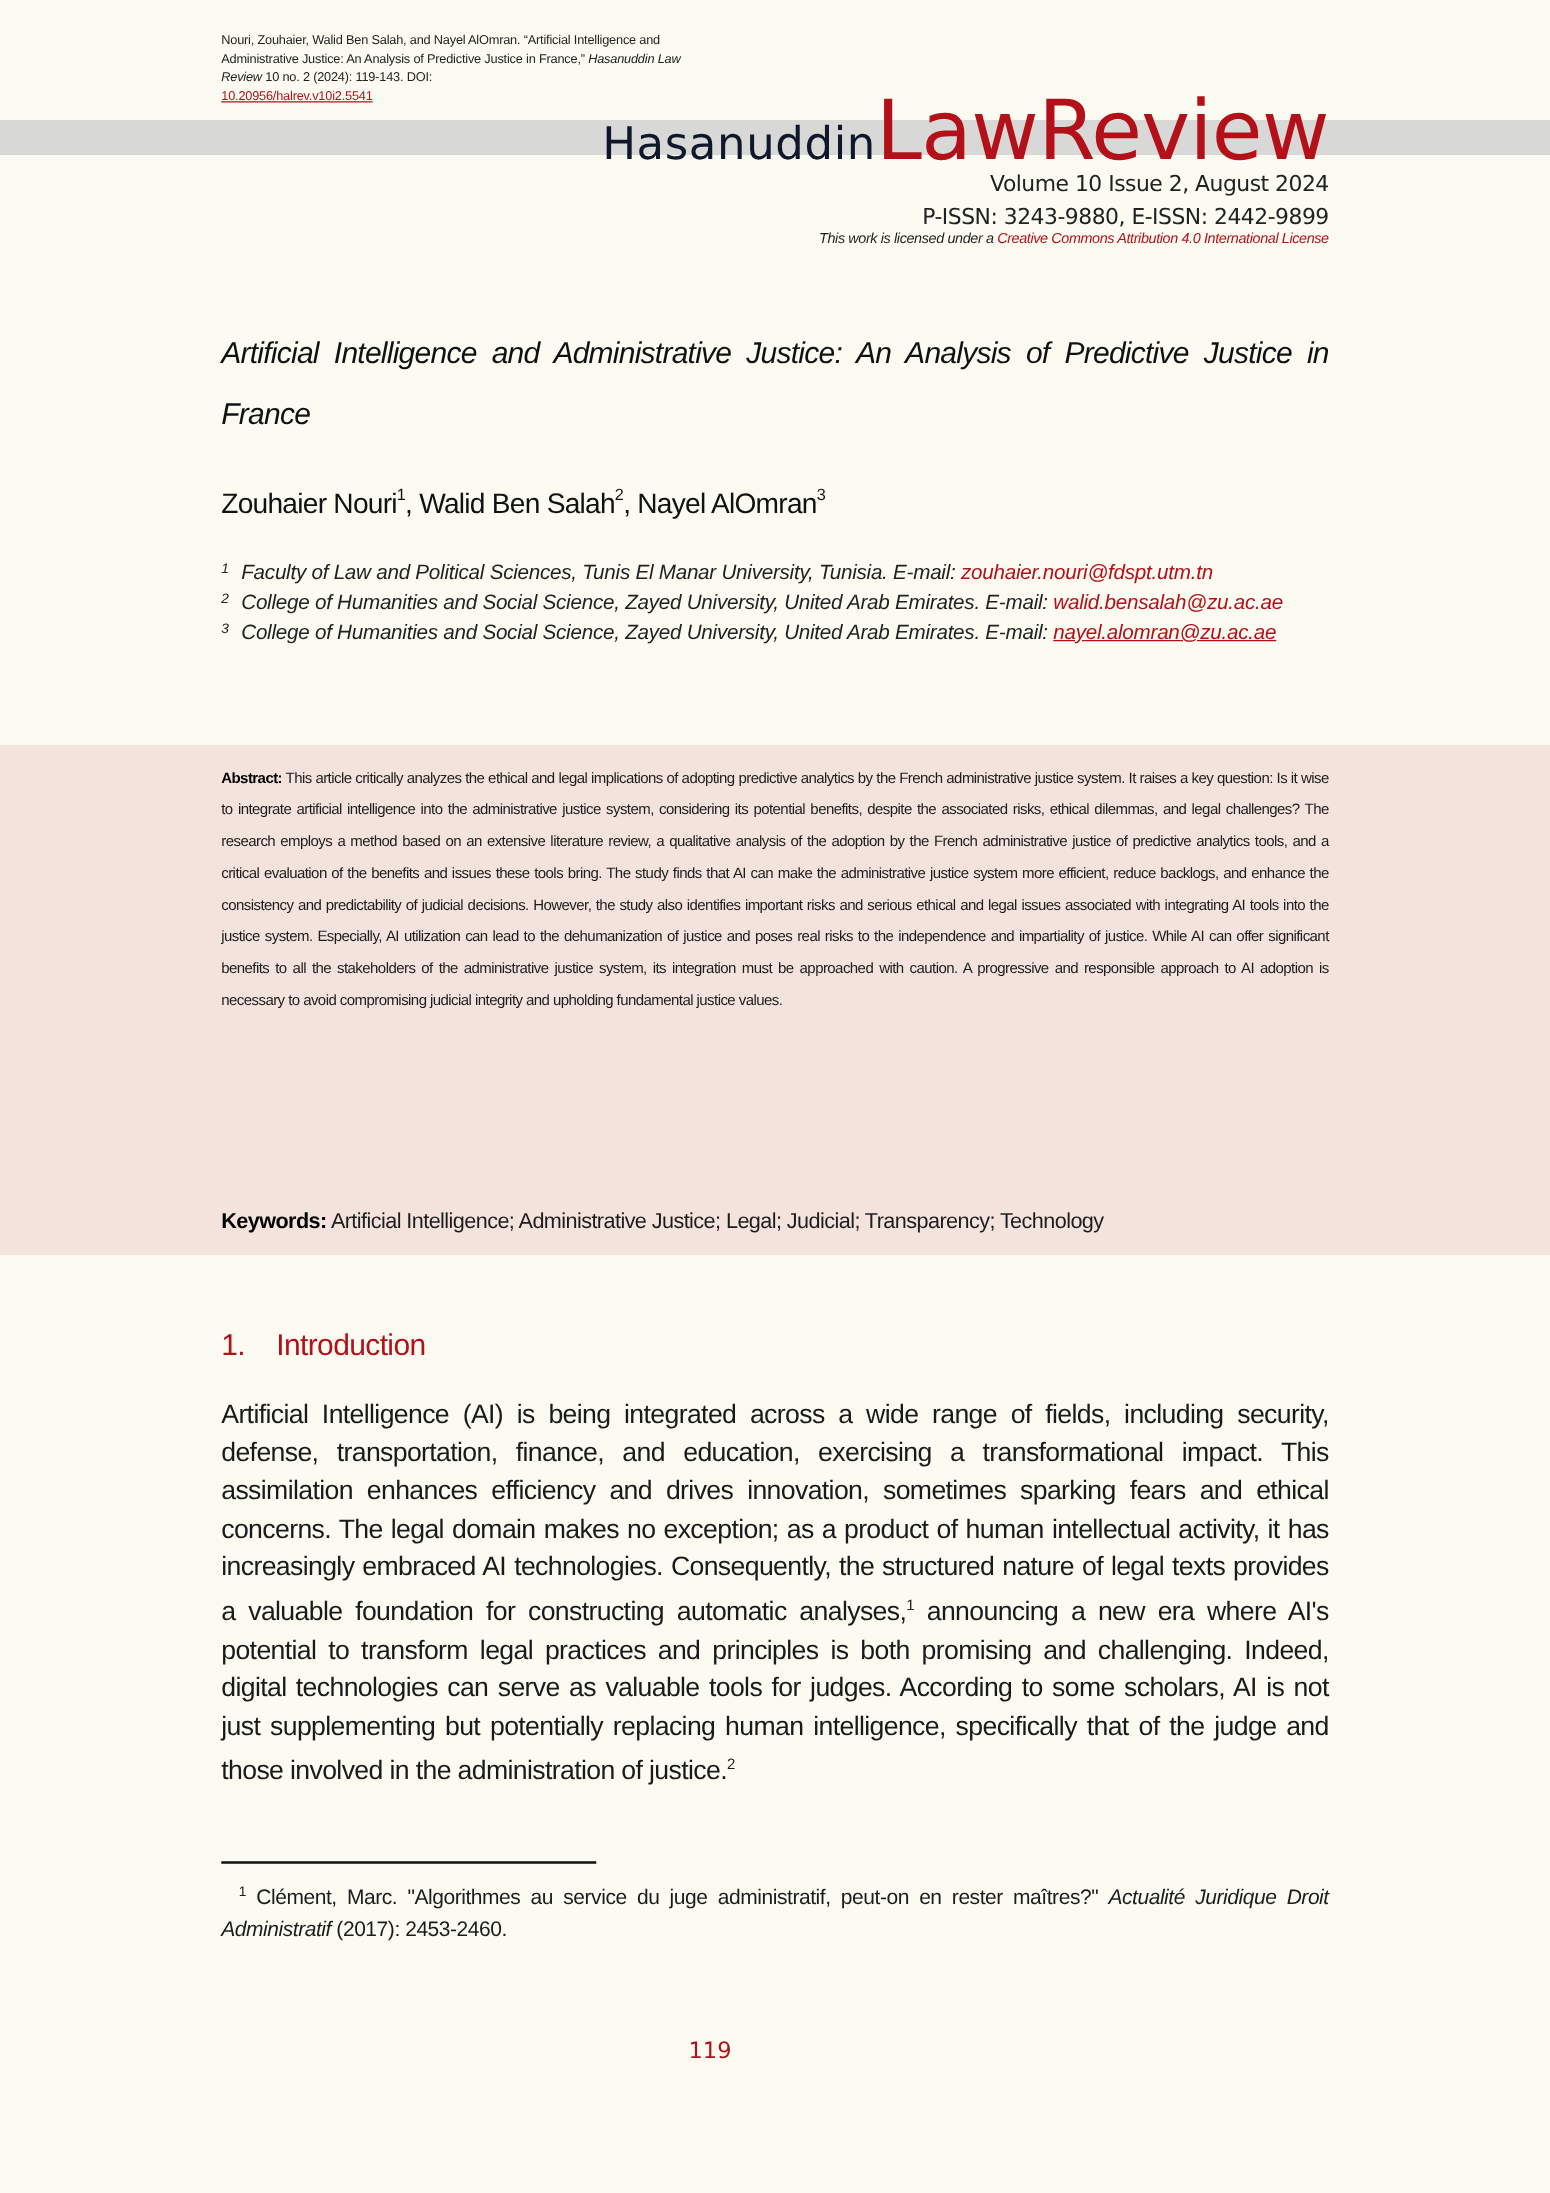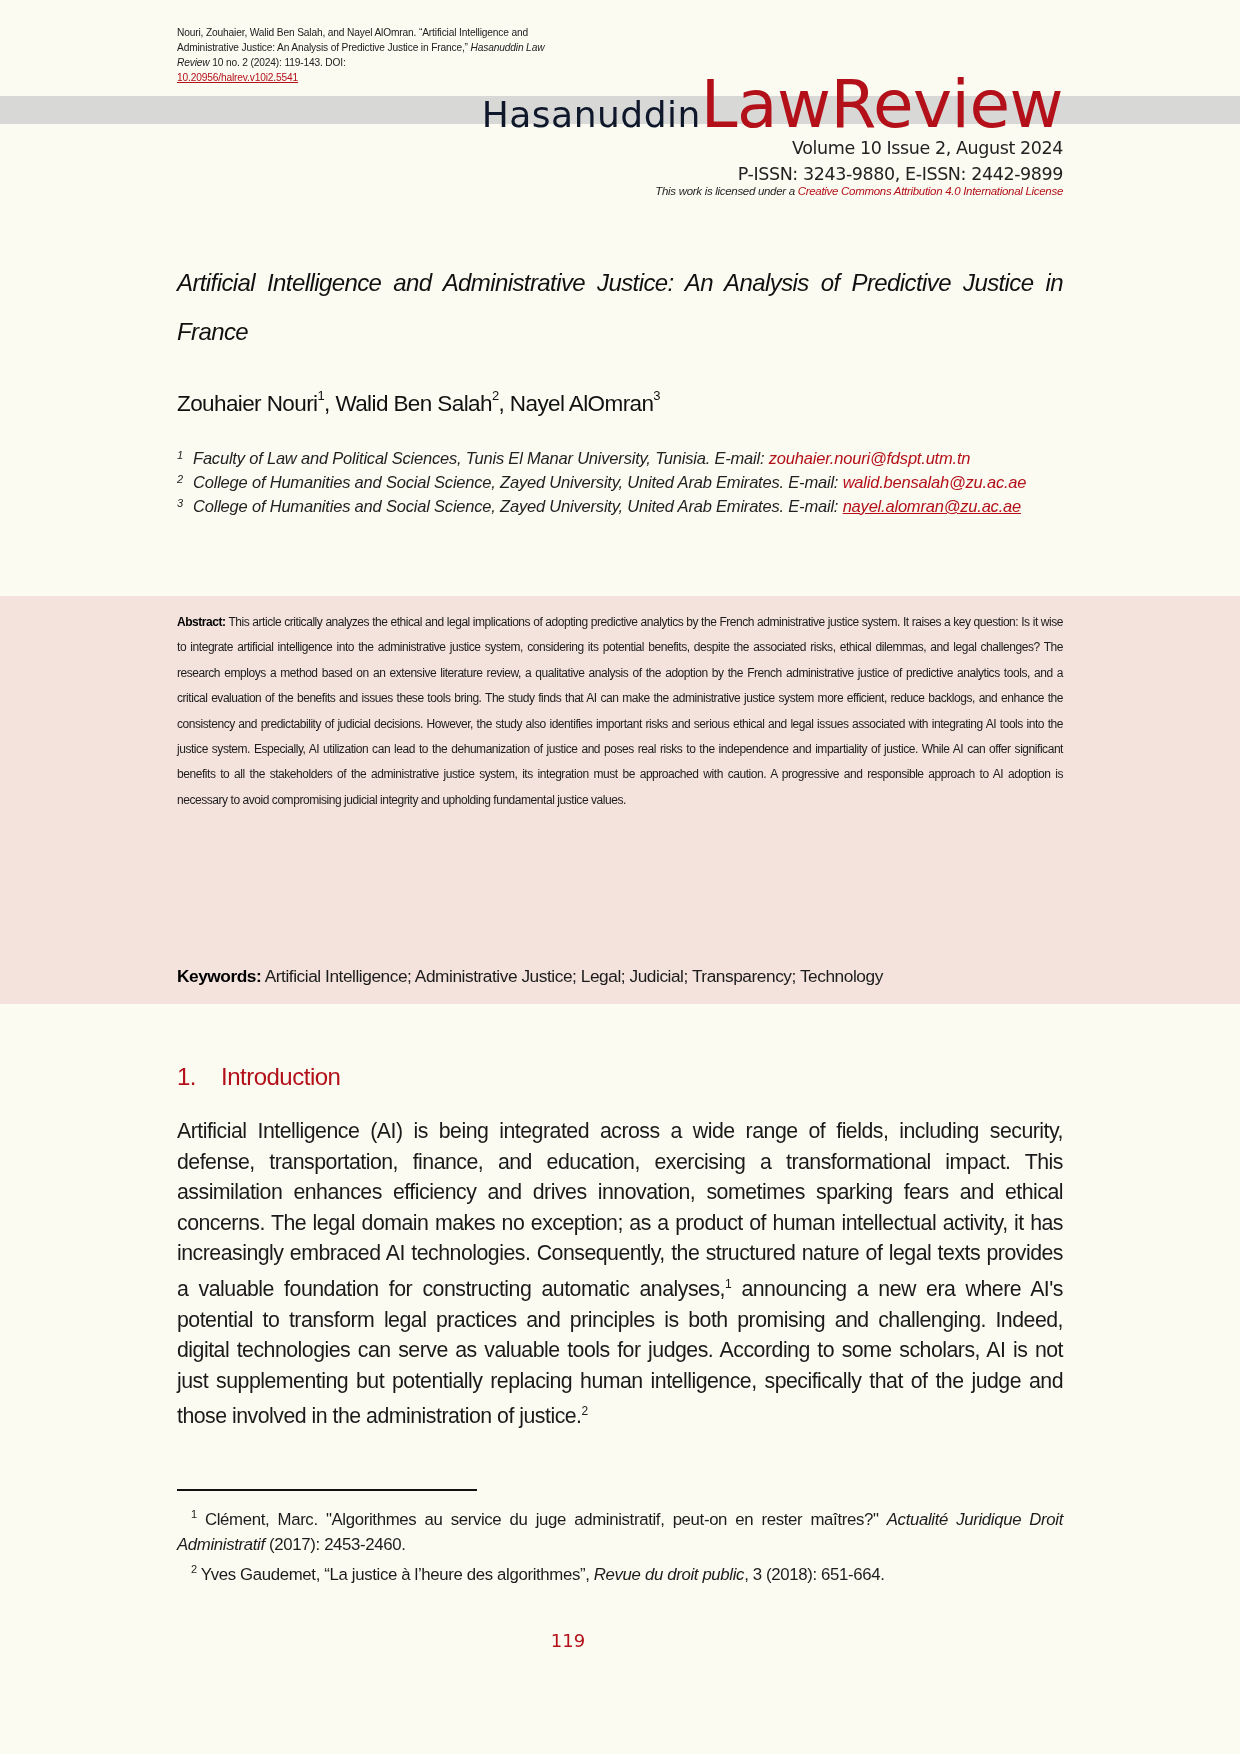--- a/index.html
+++ b/index.html
@@ -220,18 +220,15 @@
 <div class="abs intro">
   <span>Artificial Intelligence (AI) is being integrated across a wide range of fields, including security, defense, transportation, finance, and education, exercising a transformational impact. This assimilation enhances efficiency and drives innovation, sometimes sparking fears and ethical concerns. The legal domain makes no exception; as a product of human intellectual activity, it has increasingly embraced AI technologies. Consequently, the structured nature of legal texts provides a valuable foundation for constructing automatic analyses,</span><sup>1</sup><span> announcing a new era where AI's potential to transform legal practices and principles is both promising and challenging. Indeed, digital technologies can serve as valuable tools for judges. According to some scholars, AI is not just supplementing but potentially replacing human intelligence, specifically that of the judge and those involved in the administration of justice.</span><sup>2</sup>
 </div>
 
 <div class="abs fn-rule"></div>
 
 <div class="abs footnotes">
   <div class="footnote">
     <span class="fn-indent"></span><sup>1</sup><span> Clément, Marc. "Algorithmes au service du juge administratif, peut-on en rester maîtres?" </span><em>Actualité Juridique Droit Administratif</em><span> (2017): 2453-2460.</span>
   </div>
-  <div class="footnote">
-    <span class="fn-indent"></span><sup>2</sup><span> Yves Gaudemet, “La justice à l’heure des algorithmes”, </span><em>Revue du droit public</em><span>, 3 (2018): 651-664.</span>
-  </div>
 </div>
 
 <div class="abs page-num">119</div>
 
 </body></html>

